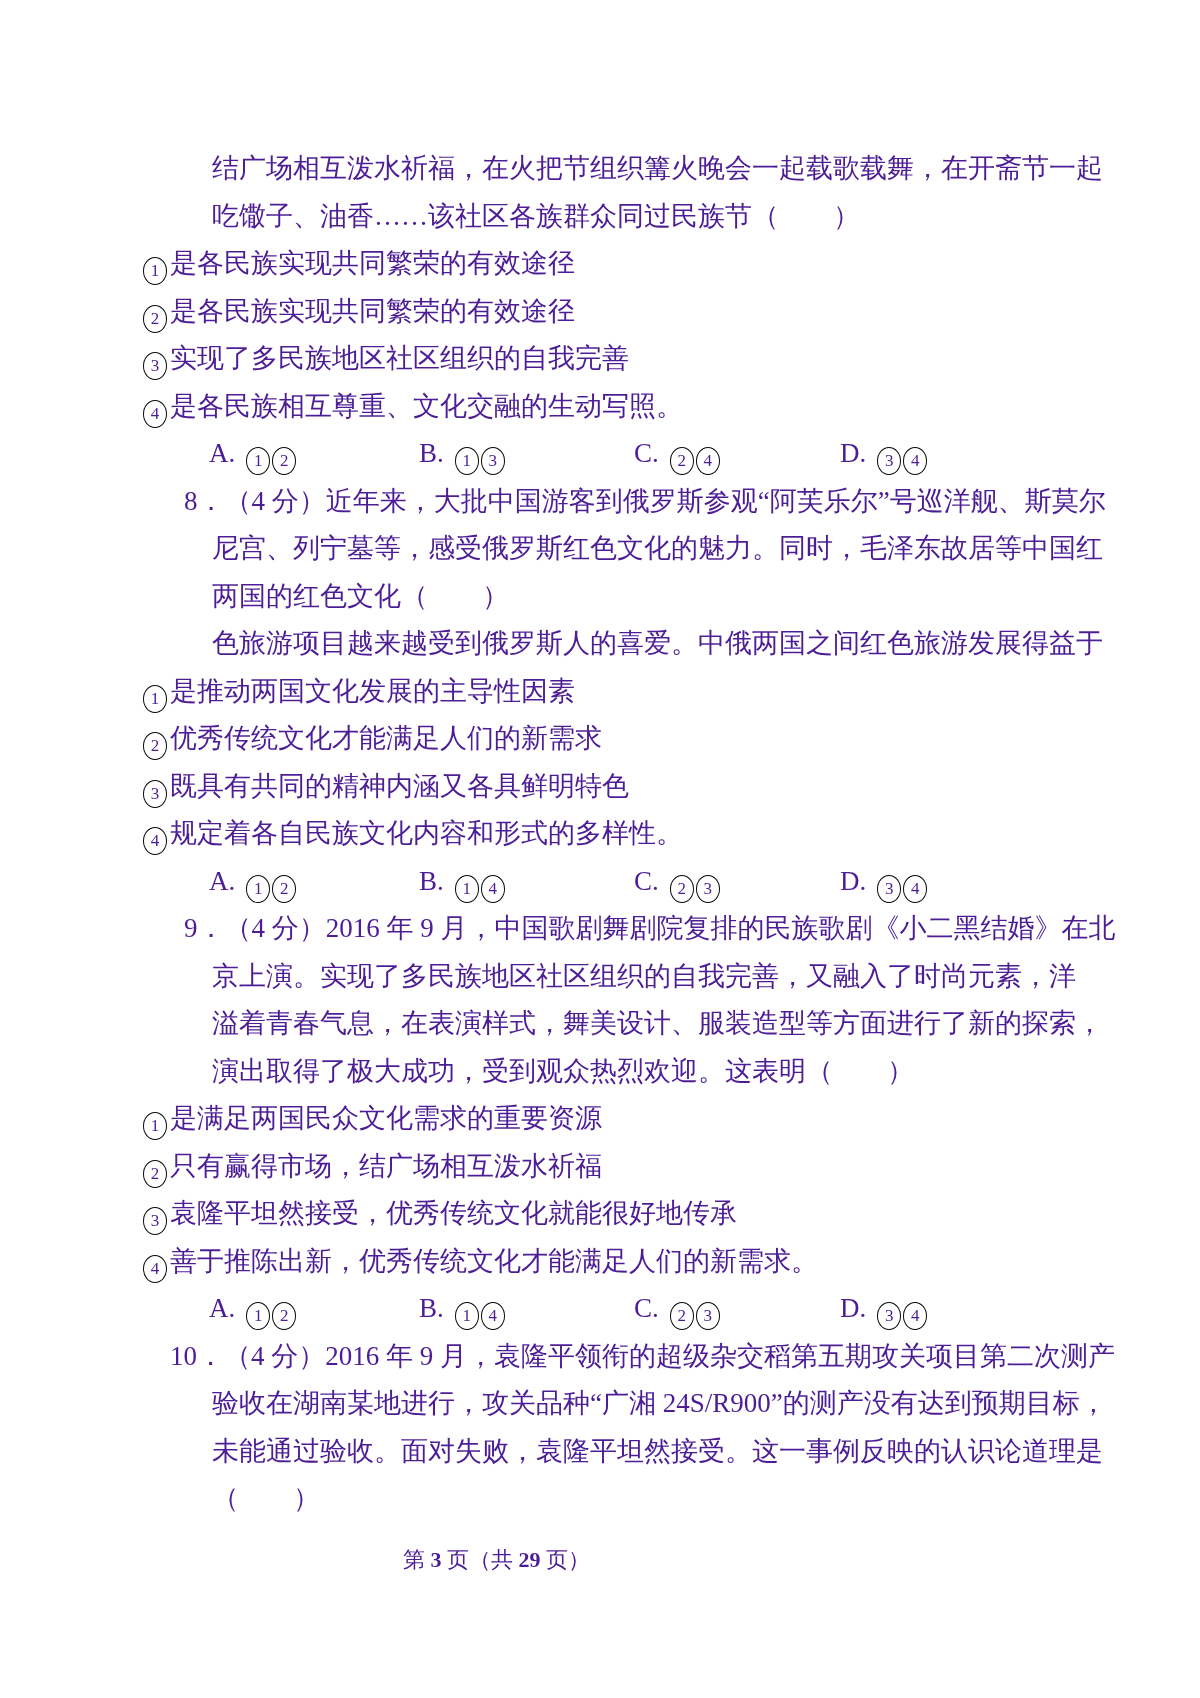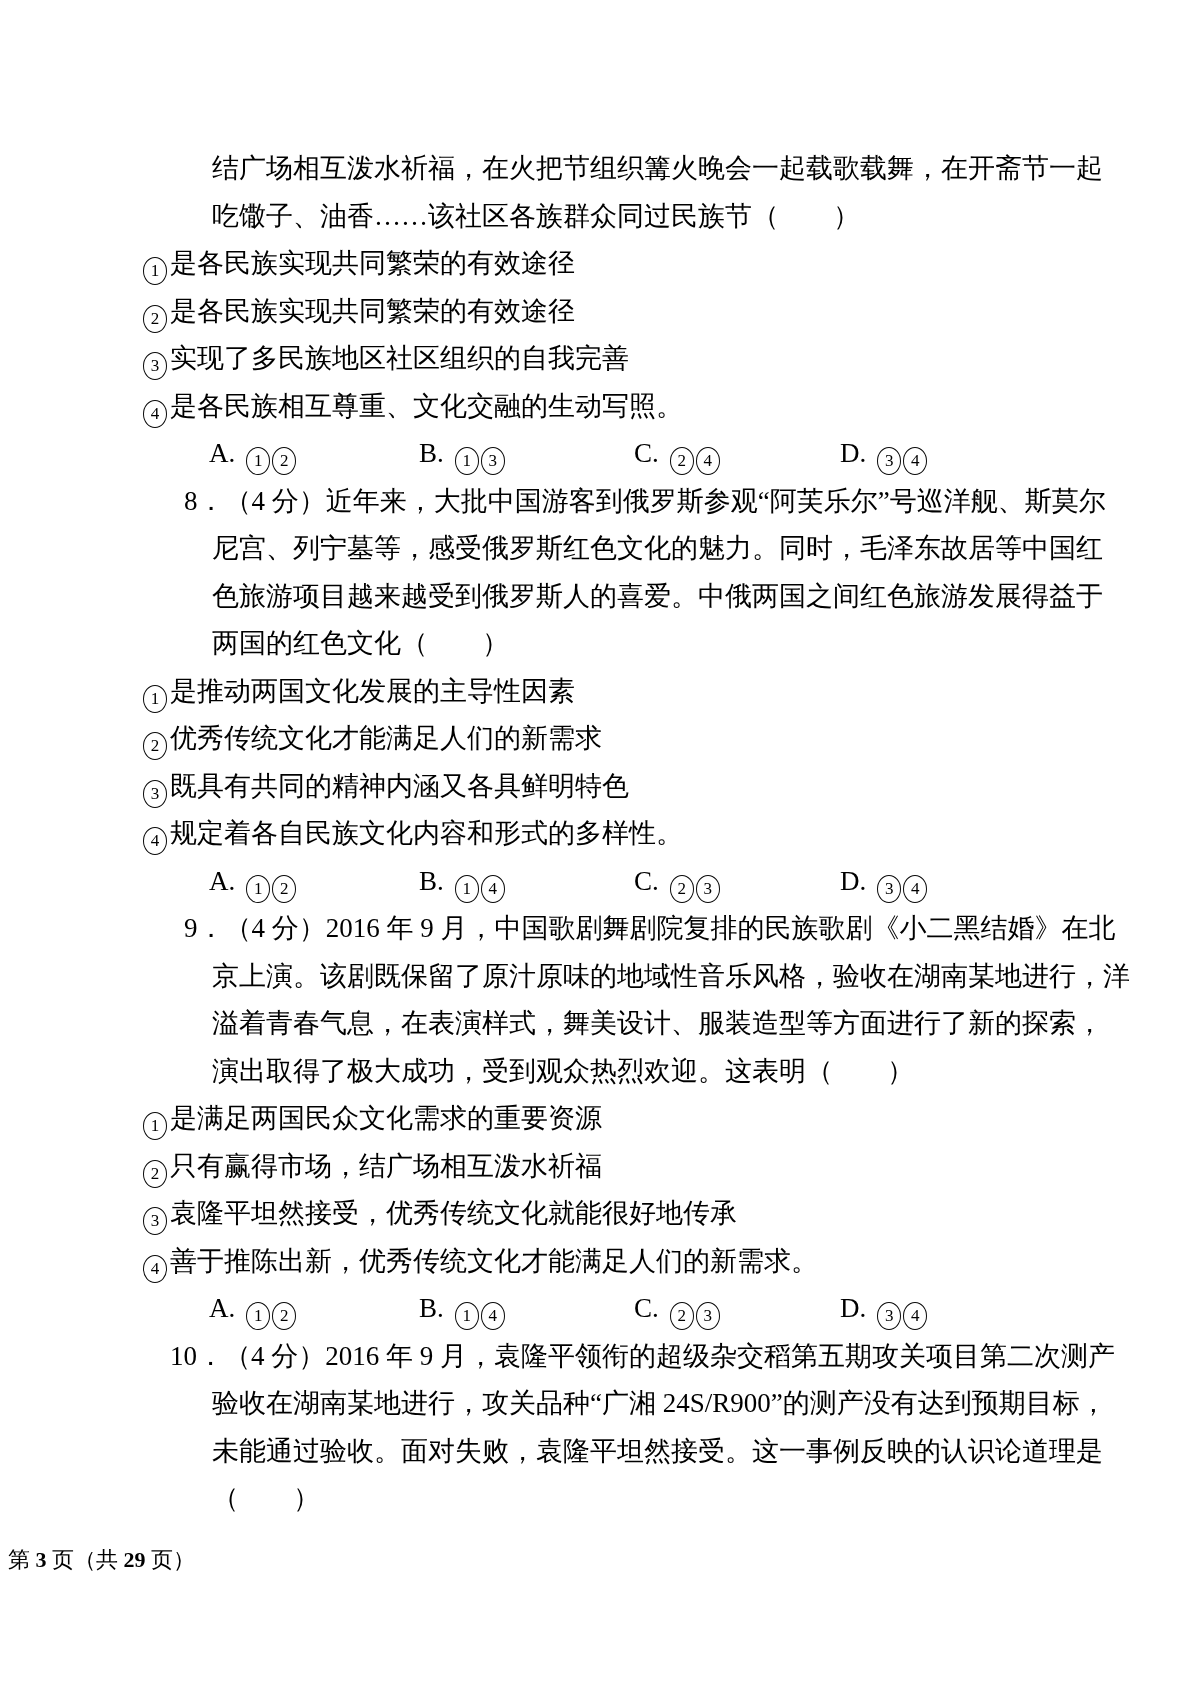--- a/index.html
+++ b/index.html
@@ -1,21 +1,21 @@
 <!DOCTYPE html>
 <html><head>
 <meta charset="utf-8">
 <style>
   html,body{margin:0;padding:0;background:#ffffff;}
   .page{
     position:relative;
     width:1200px;
     height:1698px;
     background:#ffffff;
-    color:#000000;
+    color:#4c1d95;
     font-family:"Liberation Serif","DejaVu Serif",serif;
     overflow:hidden;
   }
   .content{
     position:absolute;
     left:143px;
     top:145px;
     width:914px;
   }
   .line{
@@ -48,24 +48,24 @@
     line-height:25px;
     text-align:center;
     text-align-last:center;
     font-size:17px;
     vertical-align:-4px;
     margin-right:2px;
   }
   .stmt .circ{margin-right:3px;}
   .footer{
     position:absolute;
-    left:8px;
+    left:0;
     top:1545px;
     width:993px;
-    text-align:left;
+    text-align:center;
     font-size:22px;
     line-height:30px;
   }
   .b{font-weight:bold;}
 </style>
 </head>
 <body>
 
 <div class="page">
   <div class="content">
@@ -89,22 +89,22 @@
         <span class="opt o1"><span class="letter">A.</span><span class="circ">1</span><span class="circ">2</span></span>
         <span class="opt o2"><span class="letter">B.</span><span class="circ">1</span><span class="circ">3</span></span>
         <span class="opt o3"><span class="letter">C.</span><span class="circ">2</span><span class="circ">4</span></span>
         <span class="opt o4"><span class="letter">D.</span><span class="circ">3</span><span class="circ">4</span></span>
       </div>
     </section>
 
     <section>
       <div class="line q1 fill">8．（4 分）近年来，大批中国游客到俄罗斯参观“阿芙乐尔”号巡洋舰、斯莫尔</div>
       <div class="line cont fill">尼宫、列宁墓等，感受俄罗斯红色文化的魅力。同时，毛泽东故居等中国红</div>
+      <div class="line cont">两国的红色文化（　　）</div>
       <div class="line cont fill">色旅游项目越来越受到俄罗斯人的喜爱。中俄两国之间红色旅游发展得益于</div>
-      <div class="line cont">两国的红色文化（　　）</div>
       <div class="line stmt">
         <span class="circ">1</span><span>是推动两国文化发展的主导性因素</span>
       </div>
       <div class="line stmt">
         <span class="circ">2</span><span>优秀传统文化才能满足人们的新需求</span>
       </div>
       <div class="line stmt">
         <span class="circ">3</span><span>既具有共同的精神内涵又各具鲜明特色</span>
       </div>
       <div class="line stmt">
@@ -113,21 +113,21 @@
       <div class="line opts">
         <span class="opt o1"><span class="letter">A.</span><span class="circ">1</span><span class="circ">2</span></span>
         <span class="opt o2"><span class="letter">B.</span><span class="circ">1</span><span class="circ">4</span></span>
         <span class="opt o3"><span class="letter">C.</span><span class="circ">2</span><span class="circ">3</span></span>
         <span class="opt o4"><span class="letter">D.</span><span class="circ">3</span><span class="circ">4</span></span>
       </div>
     </section>
 
     <section>
       <div class="line q1 fill">9．（4 分）2016 年 9 月，中国歌剧舞剧院复排的民族歌剧《小二黑结婚》在北</div>
-      <div class="line cont fill">京上演。该剧既保留了原汁原味的地域性音乐风格，验收在湖南某地进行，洋</div>
+      <div class="line cont fill">京上演。实现了多民族地区社区组织的自我完善，又融入了时尚元素，洋</div>
       <div class="line cont fill">溢着青春气息，在表演样式，舞美设计、服装造型等方面进行了新的探索，</div>
       <div class="line cont">演出取得了极大成功，受到观众热烈欢迎。这表明（　　）</div>
       <div class="line stmt">
         <span class="circ">1</span><span>是满足两国民众文化需求的重要资源</span>
       </div>
       <div class="line stmt">
         <span class="circ">2</span><span>只有赢得市场，结广场相互泼水祈福</span>
       </div>
       <div class="line stmt">
         <span class="circ">3</span><span>袁隆平坦然接受，优秀传统文化就能很好地传承</span>

